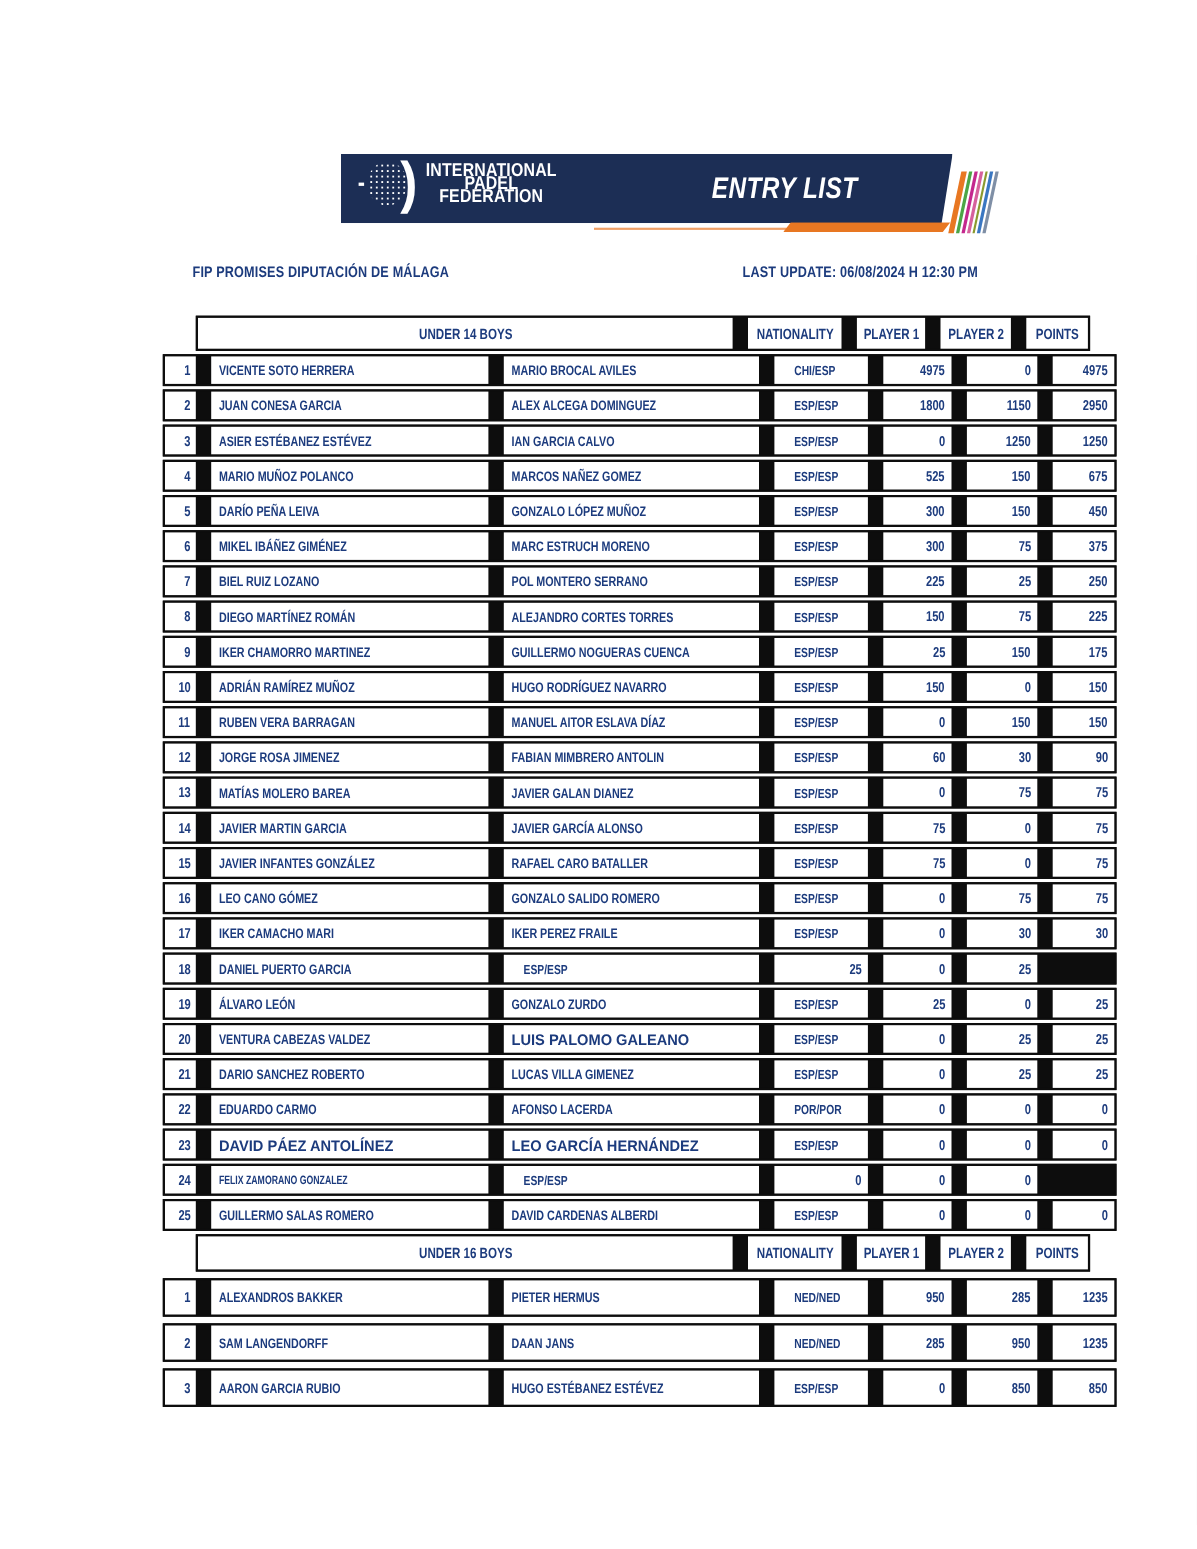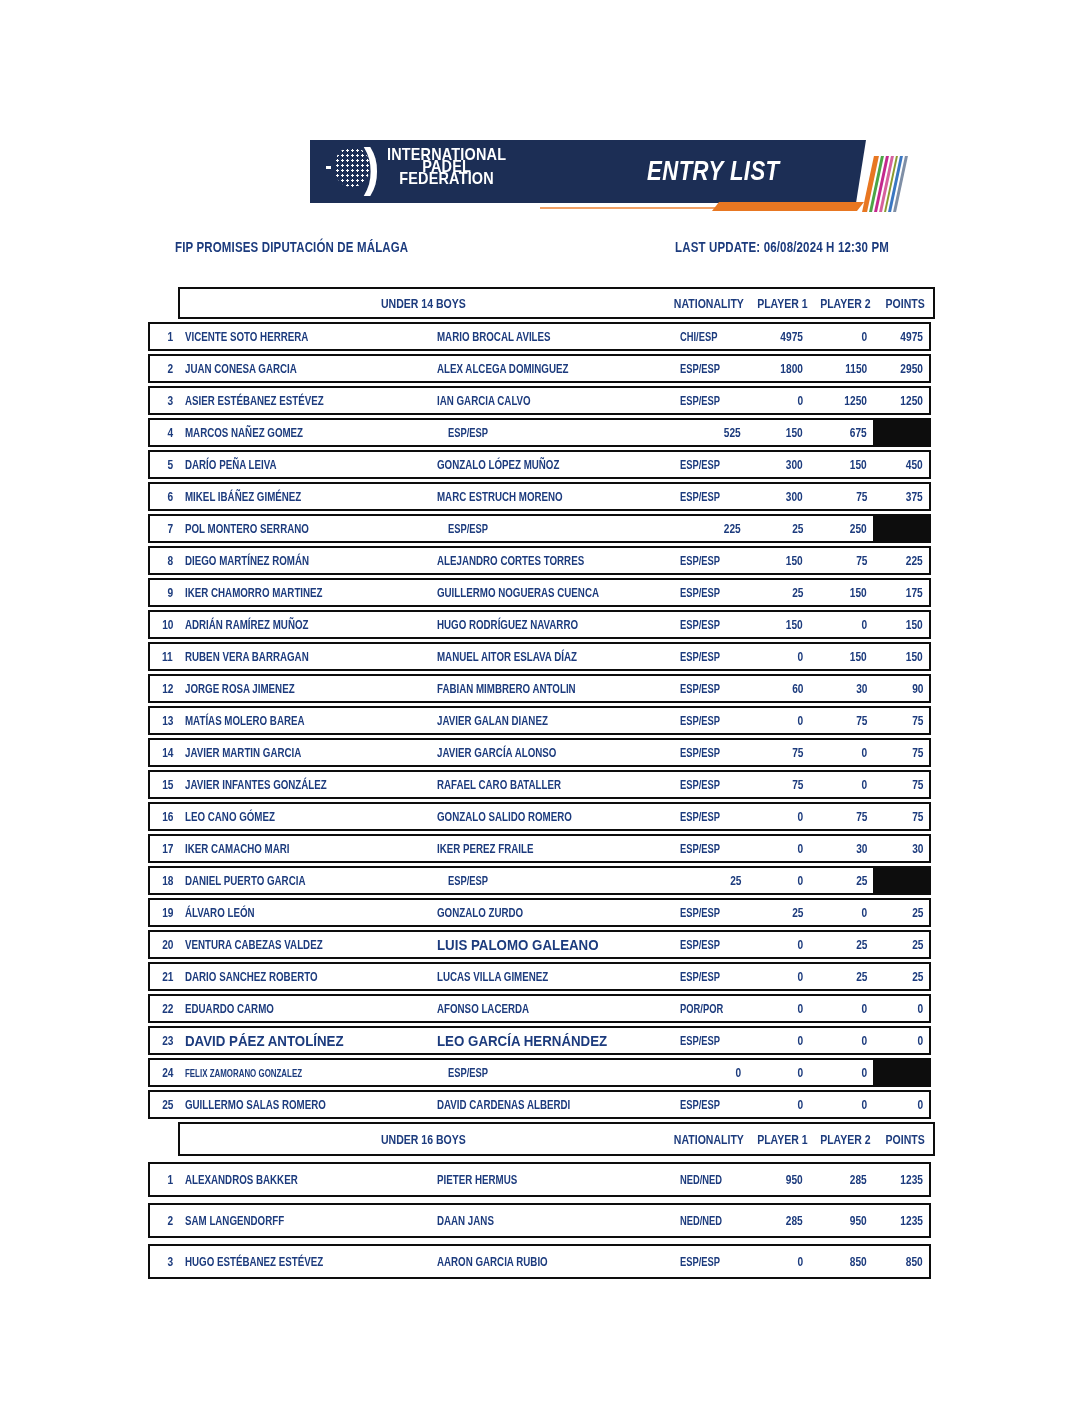--- a/index.html
+++ b/index.html
@@ -52,21 +52,21 @@
     position:absolute; top:239px; font-weight:700; font-size:14px;
     letter-spacing:0.2px; white-space:nowrap;
   }
   .event-title { left:175px; transform:scaleX(0.82); transform-origin:0 50%; }
   .last-update { left:675px; transform:scaleX(0.82); transform-origin:0 50%; }
 
   
   .tables { position:absolute; left:148px; top:287px; }
   .group.g1 { }
   .row {
-    display:grid; gap:0; background:#0d0d0d; border:2px solid #0d0d0d;
+    display:grid; gap:14px; background:#0d0d0d; border:2px solid #0d0d0d;
     width:max-content;
     text-align:right;
   }
   .row.data { grid-template-columns:28px 252px 232px 85px 62px 64px 56px; }
   .row.head { grid-template-columns:486px 85px 62px 64px 56px; margin-left:30px; }
   .g0 .row { margin-bottom:3px; }
   .g1 .row { margin-bottom:6px; }
   .cell {
     background:#ffffff; display:flex; align-items:center; overflow:hidden;
     font-weight:700; font-size:12.5px; white-space:nowrap;
@@ -212,20 +212,23 @@
             </div>
     <div class="cell pts">
               <span class="sq">1250</span>
             </div>
   </div>
 
   <div class="row data">
     <div class="cell num">
               <span class="sq">4</span>
             </div>
+    <div class="cell name p1">
+              <span class="sq">MARIO MUÑOZ POLANCO</span>
+            </div>
     <div class="cell name p2">
               <span class="sq">MARCOS NAÑEZ GOMEZ</span>
             </div>
     <div class="cell nat">
               <span class="sq">ESP/ESP</span>
             </div>
     <div class="cell pts">
               <span class="sq">525</span>
             </div>
     <div class="cell pts">
@@ -280,20 +283,23 @@
               <span class="sq">75</span>
             </div>
     <div class="cell pts">
               <span class="sq">375</span>
             </div>
   </div>
 
   <div class="row data">
     <div class="cell num">
               <span class="sq">7</span>
+            </div>
+    <div class="cell name p1">
+              <span class="sq">BIEL RUIZ LOZANO</span>
             </div>
     <div class="cell name p2">
               <span class="sq">POL MONTERO SERRANO</span>
             </div>
     <div class="cell nat">
               <span class="sq">ESP/ESP</span>
             </div>
     <div class="cell pts">
               <span class="sq">225</span>
             </div>
@@ -797,25 +803,25 @@
             </div>
     <div class="cell pts">
               <span class="sq">1235</span>
             </div>
   </div>
 
   <div class="row data">
     <div class="cell num">
               <span class="sq">3</span>
             </div>
+    <div class="cell name p2">
+              <span class="sq">AARON GARCIA RUBIO</span>
+            </div>
     <div class="cell name p1">
               <span class="sq">HUGO ESTÉBANEZ ESTÉVEZ</span>
-            </div>
-    <div class="cell name p2">
-              <span class="sq">AARON GARCIA RUBIO</span>
             </div>
     <div class="cell nat">
               <span class="sq">ESP/ESP</span>
             </div>
     <div class="cell pts">
               <span class="sq">0</span>
             </div>
     <div class="cell pts">
               <span class="sq">850</span>
             </div>

